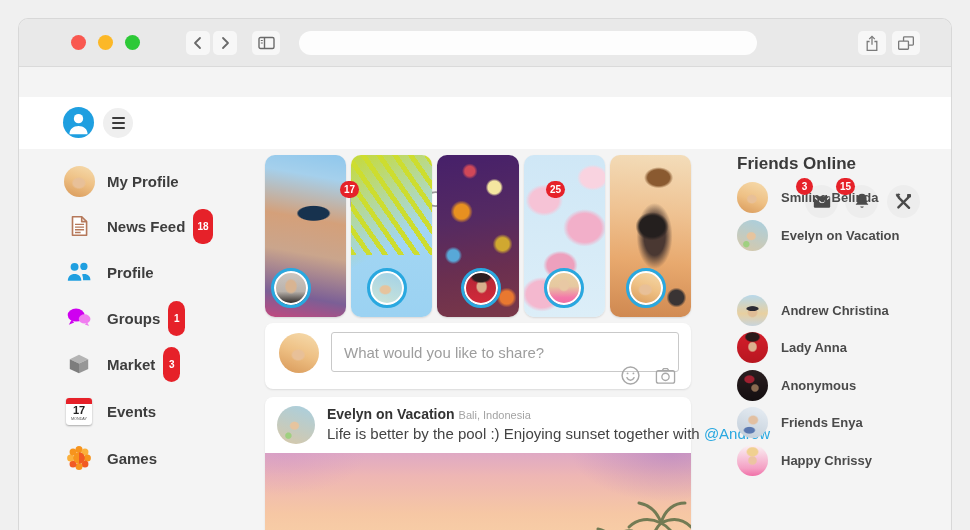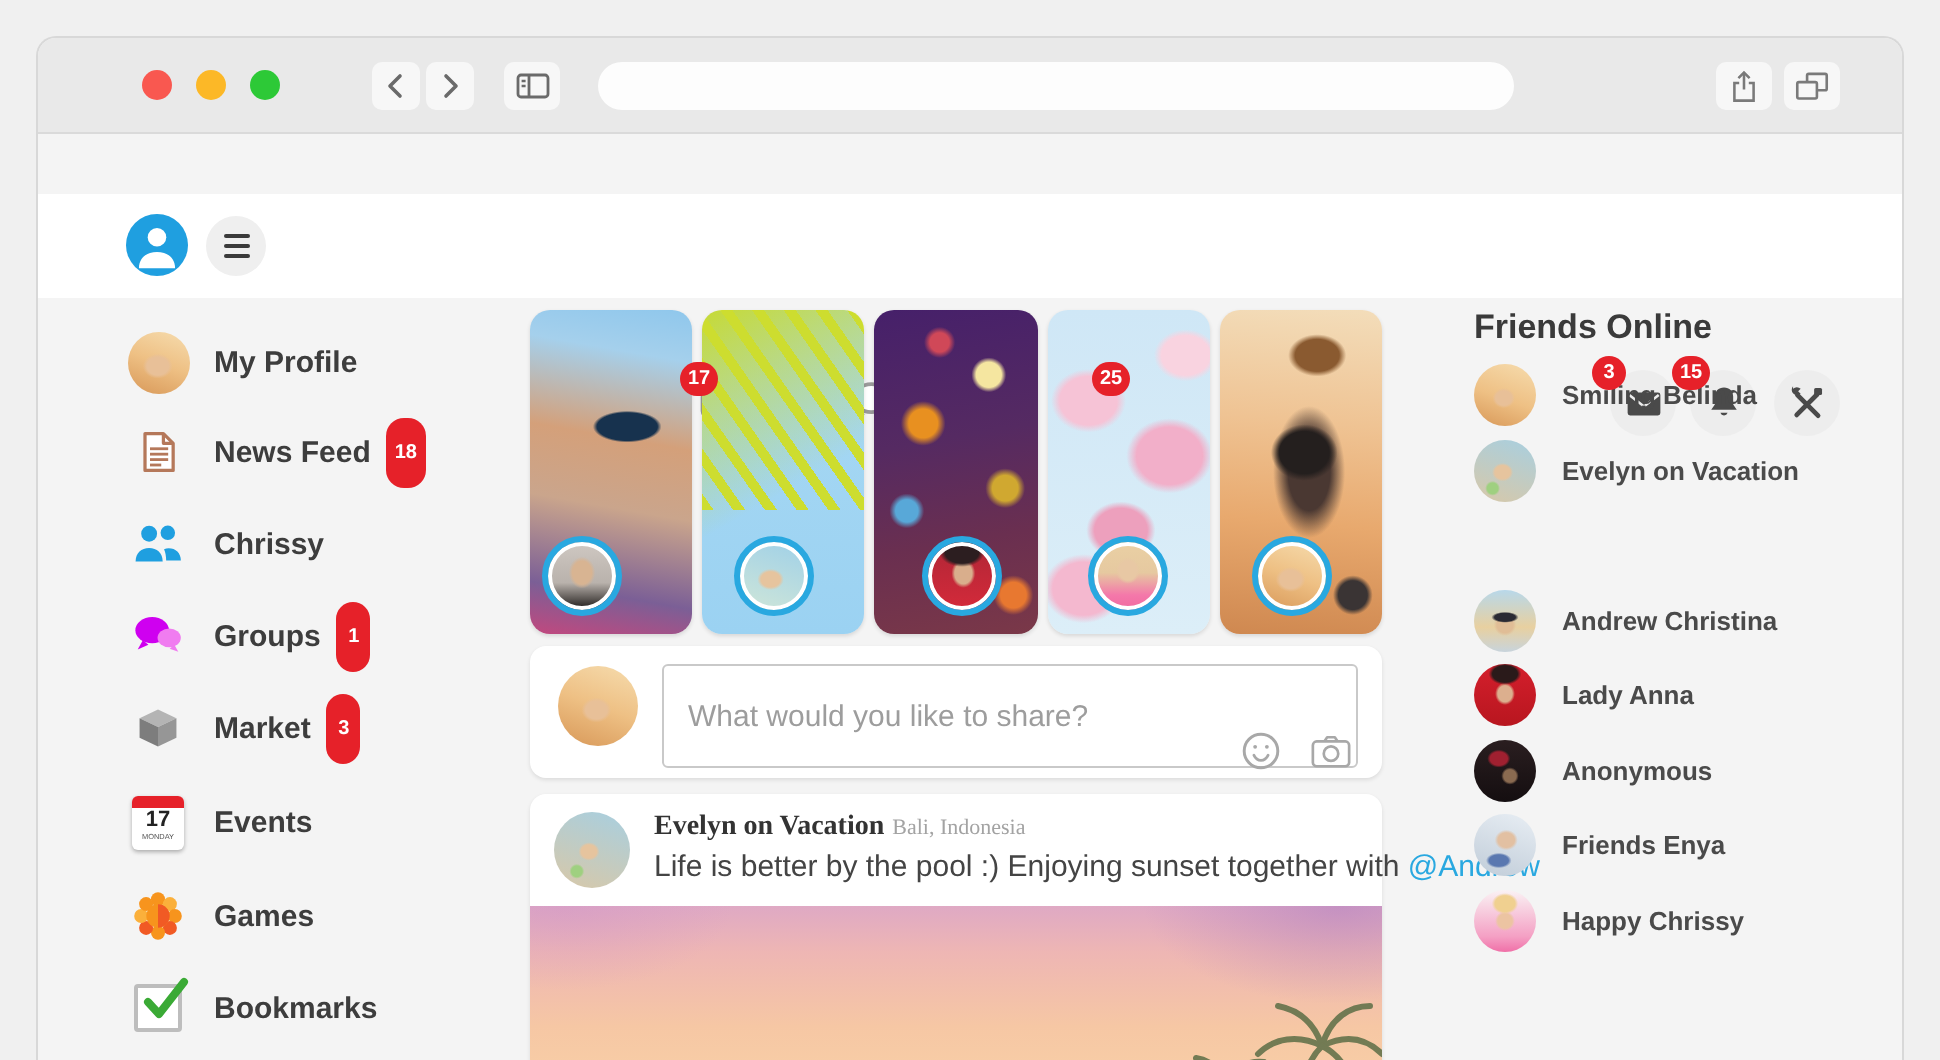--- a/index.html
+++ b/index.html
@@ -96,30 +96,30 @@
          radial-gradient(9px 11px at 52% 46%, #d9ae8c 0 48%, transparent 66%),
          linear-gradient(#b02636,#d42a3a); }
   .sa4 { background:radial-gradient(9px 10px at 50% 42%, #e8c8a4 0 48%, transparent 66%),
          linear-gradient(#ead0a4 0%,#e6c9a0 45%,#f478aa 78%,#f06aa0 100%); }
   .warm { background:radial-gradient(12px 10px at 48% 55%, #e8c098 0 45%, transparent 62%),
           linear-gradient(200deg,#f6dcae 0%,#eec084 50%,#d89858 100%); }
 
   .composer { position:absolute; left:246px; top:304px; width:426px; height:66px;
               background:#fff; border-radius:8px; box-shadow:0 1px 2px rgba(0,0,0,.1); }
   .composer .avatar { position:absolute; left:14px; top:10px; width:40px; height:40px; border-radius:50%; }
-  .share-input { position:absolute; left:66px; top:9px; width:348px; height:52px;
+  .share-input { position:absolute; left:66px; top:9px; width:348px; height:40px;
                  border:1px solid #c9c9c9; border-radius:3px; font-size:15px; color:#444;
                  padding:0 12px; outline:none; font-family:inherit; background:#fff; }
   .share-input::placeholder { color:#9d9d9d; }
   .composer-icons { position:absolute; right:14px; bottom:3px; display:flex; gap:13px; }
 
   .post { position:absolute; left:246px; top:378px; width:426px; height:160px;
           background:#fff; border-radius:8px 8px 0 0; box-shadow:0 1px 2px rgba(0,0,0,.1); }
   .post .avatar { position:absolute; left:12px; top:9px; width:38px; height:38px; border-radius:50%; }
-  .post-name { position:absolute; left:62px; top:9px; font-size:14px; font-weight:bold; color:#333;font-family:Liberation Serif, serif; }
+  .post-name { position:absolute; left:62px; top:9px; font-size:14px; font-weight:bold; color:#333; }
   .post-loc { font-size:11px; font-weight:normal; color:#a3a3a3; margin-left:4px; }
   .post-text { position:absolute; left:62px; top:28px; font-size:15px; color:#444; white-space:nowrap; }
   .mention { color:#29a8e0; }
   .post-img { position:absolute; left:0; top:56px; width:100%; height:104px; overflow:hidden;
               background:
               radial-gradient(140px 70px at 95% 0%, rgba(164,116,192,.45), transparent 70%),
               radial-gradient(120px 60px at 4% 0%, rgba(205,145,200,.4), transparent 70%),
               linear-gradient(180deg,#dfa9c4 0%,#eeb6b4 22%,#f6c7a4 58%,#f9d3a8 100%); }
   .palms { position:absolute; right:0; bottom:-6px; }
 
@@ -300,21 +300,21 @@
 
   <div class="side-item" style="top:231px">
     <span class="side-ico">
       <svg width="28" height="26" viewBox="0 0 24 22">
         <circle cx="8.2" cy="6.6" r="3.4" fill="#1f9fe0"></circle>
         <circle cx="16.2" cy="6.2" r="3.1" fill="#1f9fe0"></circle>
         <path d="M2.4 18.5 c0-3.6 2.5-5.8 5.8-5.8 s5.8 2.2 5.8 5.8 z" fill="#1f9fe0"></path>
         <path d="M14.6 13.2 c.6-.3 1.3-.4 2-.4 3 0 5.2 2 5.2 5.3 h-6.3 c0-1.9-.3-3.6-.9-4.9 z" fill="#1f9fe0"></path>
       </svg>
     </span>
-    <span class="side-label">Chrissy</span>
+    <span class="side-label">Profile</span>
   </div>
 
   <div class="side-item" style="top:277px">
     <span class="side-ico">
       <svg width="28" height="26" viewBox="0 0 24 22">
         <ellipse cx="9.5" cy="8.5" rx="7.2" ry="5.6" fill="#cf00f0"></ellipse>
         <path d="M5.5 12.8 l-2.2 4 l4.6-2" fill="#cf00f0"></path>
         <ellipse cx="16.8" cy="11.8" rx="5" ry="4" fill="#f07cf0"></ellipse>
         <path d="M19 14.8 l1.7 3 l-3.7-1.3" fill="#f07cf0"></path>
       </svg>
@@ -359,30 +359,20 @@
           <circle cx="4.8" cy="12" r="3" fill="#fbb03b"></circle>
           <circle cx="6.9" cy="6.9" r="3" fill="#f7941d"></circle>
           <circle cx="12" cy="12" r="5" fill="#f7941d"></circle>
           <path d="M12 7 a5 5 0 0 1 0 10 z" fill="#f15a24"></path>
         </g>
       </svg>
     </span>
     <span class="side-label">Games</span>
   </div>
 
-  <div class="side-item" style="top:463px">
-    <span class="side-ico">
-      <span class="bm-box">
-        <svg width="26" height="26" viewBox="0 0 26 26">
-          <polyline points="4,13 9.5,19 22,3" fill="none" stroke="#3aaa35" stroke-width="4" stroke-linecap="round" stroke-linejoin="round"></polyline>
-        </svg>
-      </span>
-    </span>
-    <span class="side-label">Bookmarks</span>
-  </div>
 
   <div class="stories">
     <div class="story s1">
       <div class="story-av sa1" style="left:6px"></div>
     </div>
     <div class="story s2">
       <div class="story-av sa2" style="left:16px"></div>
     </div>
     <div class="story s3">
       <div class="story-av sa3" style="left:24px"></div>

